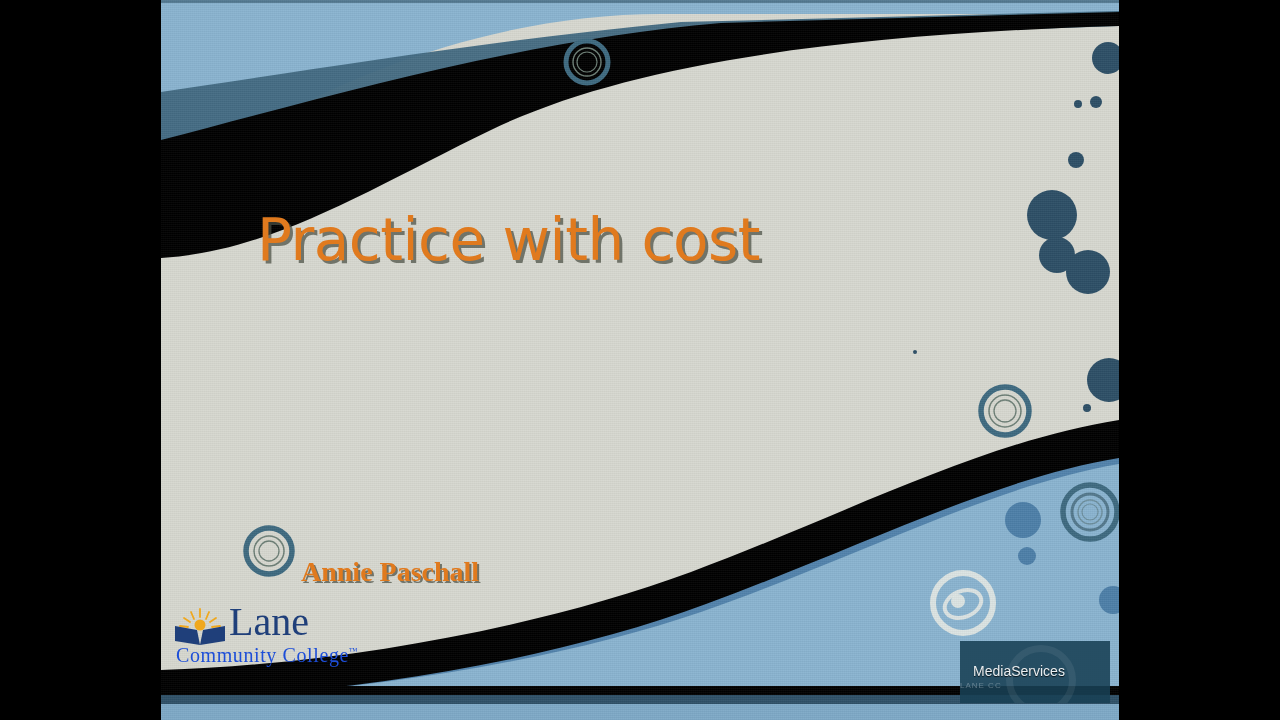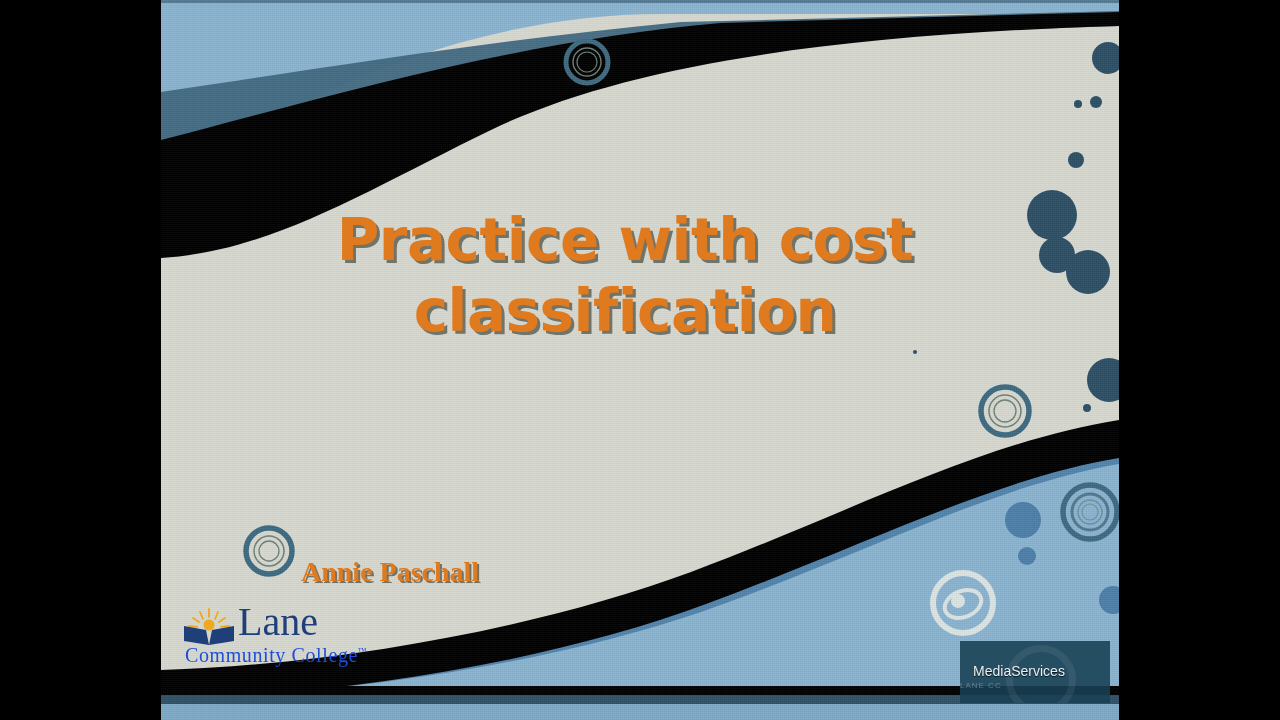--- a/index.html
+++ b/index.html
@@ -50,28 +50,28 @@
     background-image:
       repeating-linear-gradient(to bottom, rgba(255,255,255,0.045) 0px, rgba(255,255,255,0.045) 1px, rgba(0,0,0,0.035) 1px, rgba(0,0,0,0.035) 2px),
       repeating-linear-gradient(to right, rgba(255,255,255,0.02) 0px, rgba(255,255,255,0.02) 1px, rgba(0,0,0,0.018) 1px, rgba(0,0,0,0.018) 2px);
     mix-blend-mode: normal;
     opacity: 0.75;
   }
 
   
   #title-block {
     position: absolute;
-    left: 84px;
+    left: 96px;
     top: 205px;
     width: 760px;
-    text-align: center;
+    text-align: left;
     line-height: 1.22;
     color: #e07a1e;
     font-size: 58px;
-    font-weight: 700;
+    font-weight: 400;
     font-family: "DejaVu Sans", sans-serif;
     letter-spacing: -0.5px;
     text-shadow: 3px 3px 0 rgba(74,78,66,0.72);
     filter: blur(0.35px);
   }
 
   #subtitle-block {
     position: absolute;
     left: 140px;
     top: 556px;
@@ -84,21 +84,20 @@
     filter: blur(0.3px);
   }
 
   
   #lcc-logo {
     position: absolute;
     left: 12px;
     top: 608px;
     width: 220px;
     height: 62px;
-    margin-left: 9px;
   }
   #lcc-mark-row {
     position: relative;
     height: 40px;
   }
   #lcc-wordmark {
     position: absolute;
     left: 56px;
     top: -6px;
     font-family: "Liberation Serif", serif;
@@ -274,21 +273,20 @@
           <ellipse cx="802" cy="604" rx="19" ry="13" transform="rotate(-22 802 604)" fill="none" stroke="#e3e8e4" stroke-width="4" opacity="0.9"></ellipse>
           <circle cx="797" cy="601" r="7" fill="#e3e8e4" opacity="0.92"></circle>
         </g>
       </g>
     </svg>
 
     <div id="scan-texture"></div>
 
     <div id="title-block">
       <div>Practice with cost</div>
-      <div>classification</div>
     </div>
 
     <div id="subtitle-block">Annie Paschall</div>
 
     <div id="lcc-logo">
       <div id="lcc-mark-row">
         <svg width="54" height="38" viewBox="0 0 54 38">
 
           <g stroke="#f0a81e" stroke-width="1.8" stroke-linecap="round">
             <line x1="27" y1="1" x2="27" y2="9"></line>

